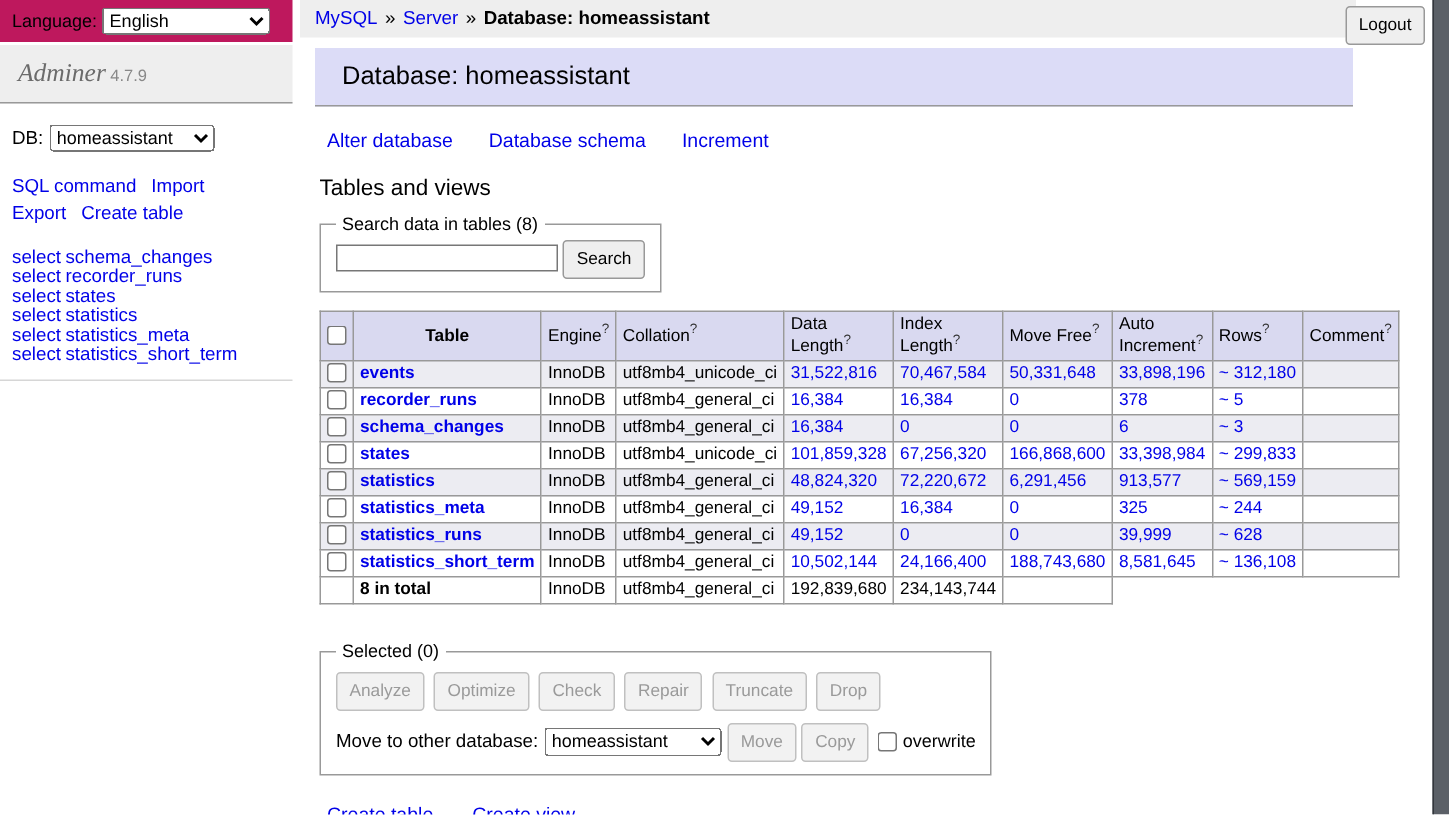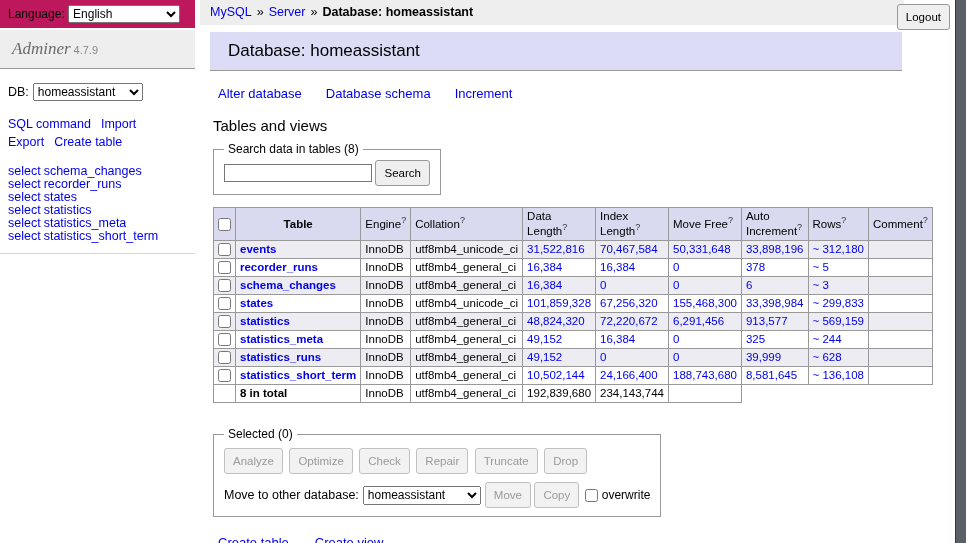--- a/index.html
+++ b/index.html
@@ -215,21 +215,21 @@
         <td class="c-num"><a>~ 3</a></td>
         <td></td>
       </tr>
       <tr>
         <td class="c-check"><input type="checkbox" style=""></td>
         <th class="c-name"><a>states</a></th>
         <td>InnoDB</td>
         <td>utf8mb4_unicode_ci</td>
         <td class="c-num"><a>101,859,328</a></td>
         <td class="c-num"><a>67,256,320</a></td>
-        <td class="c-num"><a>155,468,300</a></td>
+        <td class="c-num"><a>166,868,600</a></td>
         <td class="c-num"><a>33,398,984</a></td>
         <td class="c-num"><a>~ 299,833</a></td>
         <td></td>
       </tr>
       <tr class="odd">
         <td class="c-check"><input type="checkbox" style=""></td>
         <th class="c-name"><a>statistics</a></th>
         <td>InnoDB</td>
         <td>utf8mb4_general_ci</td>
         <td class="c-num"><a>48,824,320</a></td>

